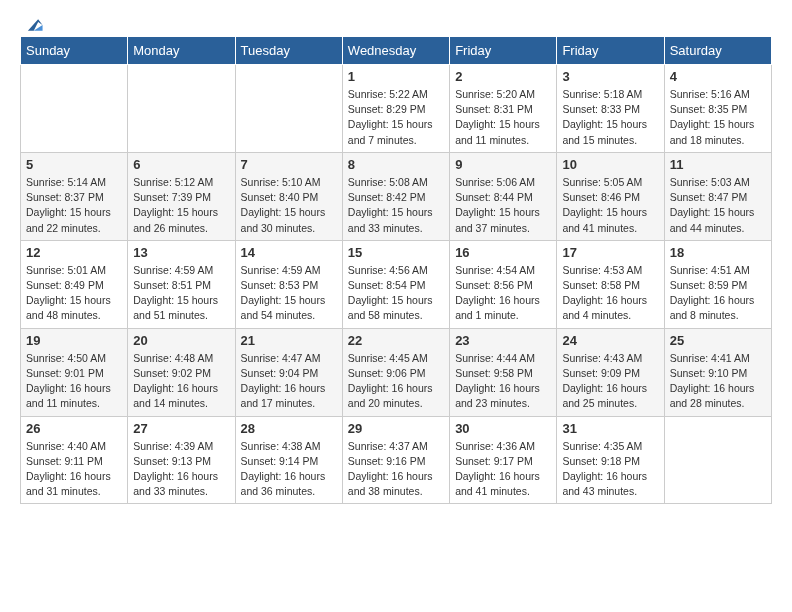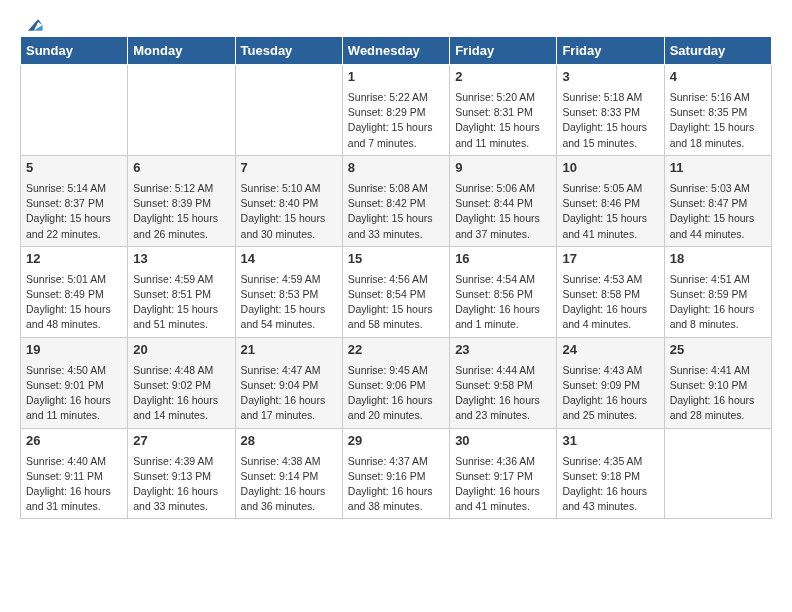--- a/index.html
+++ b/index.html
@@ -54,21 +54,21 @@
       margin: 0 10px;
       width: calc(100% - 20px);
     }
     .calendar th {
       background-color: #2a6099;
       color: white;
       font-size: 13px;
       padding: 6px 5px;
       text-align: left;
       border: 1px solid #fff;
-      font-weight: bold;
+      font-weight: normal;
     }
     .calendar td {
       border: 1px solid #ccc;
       vertical-align: top;
       padding: 4px 5px;
       font-size: 10.5px;
       color: #333;
       width: 14.28%;
       min-height: 80px;
       background: #fff;
@@ -80,21 +80,20 @@
       border-left: 1px solid #ccc;
     }
     .day-number {
       font-size: 13px;
       font-weight: bold;
       display: block;
       margin-bottom: 3px;
     }
     .day-info {
       line-height: 1.45;
-      margin-top: 6px;
     }
     .empty {
       background: #f9f9f9;
     }
     .calendar-wrapper {
       padding: 0 10px 10px 10px;
     }
     .logo-wrapper {
       display: flex;
       flex-direction: column;
@@ -156,21 +155,21 @@
             <div class="day-info"><span>Sunrise: 5:16 AM</span><br><span>Sunset: 8:35 PM</span><br><span>Daylight: 15 hours</span><br><span>and 18 minutes.</span></div>
           </td>
         </tr>
         <tr>
           <td>
             <span class="day-number">5</span>
             <div class="day-info"><span>Sunrise: 5:14 AM</span><br><span>Sunset: 8:37 PM</span><br><span>Daylight: 15 hours</span><br><span>and 22 minutes.</span></div>
           </td>
           <td>
             <span class="day-number">6</span>
-            <div class="day-info"><span>Sunrise: 5:12 AM</span><br><span>Sunset: 8:39 PM</span><br><span>Daylight: 15 hours</span><br><span>and 26 minutes.</span></div>
+            <div class="day-info"><span>Sunrise: 5:12 AM</span><br><span>Sunset: 7:39 PM</span><br><span>Daylight: 15 hours</span><br><span>and 26 minutes.</span></div>
           </td>
           <td>
             <span class="day-number">7</span>
             <div class="day-info"><span>Sunrise: 5:10 AM</span><br><span>Sunset: 8:40 PM</span><br><span>Daylight: 15 hours</span><br><span>and 30 minutes.</span></div>
           </td>
           <td>
             <span class="day-number">8</span>
             <div class="day-info"><span>Sunrise: 5:08 AM</span><br><span>Sunset: 8:42 PM</span><br><span>Daylight: 15 hours</span><br><span>and 33 minutes.</span></div>
           </td>
           <td>
@@ -224,21 +223,21 @@
           <td>
             <span class="day-number">20</span>
             <div class="day-info"><span>Sunrise: 4:48 AM</span><br><span>Sunset: 9:02 PM</span><br><span>Daylight: 16 hours</span><br><span>and 14 minutes.</span></div>
           </td>
           <td>
             <span class="day-number">21</span>
             <div class="day-info"><span>Sunrise: 4:47 AM</span><br><span>Sunset: 9:04 PM</span><br><span>Daylight: 16 hours</span><br><span>and 17 minutes.</span></div>
           </td>
           <td>
             <span class="day-number">22</span>
-            <div class="day-info"><span>Sunrise: 9:45 AM</span><br><span>Sunset: 9:06 PM</span><br><span>Daylight: 16 hours</span><br><span>and 20 minutes.</span></div>
+            <div class="day-info"><span>Sunrise: 4:45 AM</span><br><span>Sunset: 9:06 PM</span><br><span>Daylight: 16 hours</span><br><span>and 20 minutes.</span></div>
           </td>
           <td>
             <span class="day-number">23</span>
             <div class="day-info"><span>Sunrise: 4:44 AM</span><br><span>Sunset: 9:58 PM</span><br><span>Daylight: 16 hours</span><br><span>and 23 minutes.</span></div>
           </td>
           <td>
             <span class="day-number">24</span>
             <div class="day-info"><span>Sunrise: 4:43 AM</span><br><span>Sunset: 9:09 PM</span><br><span>Daylight: 16 hours</span><br><span>and 25 minutes.</span></div>
           </td>
           <td>

